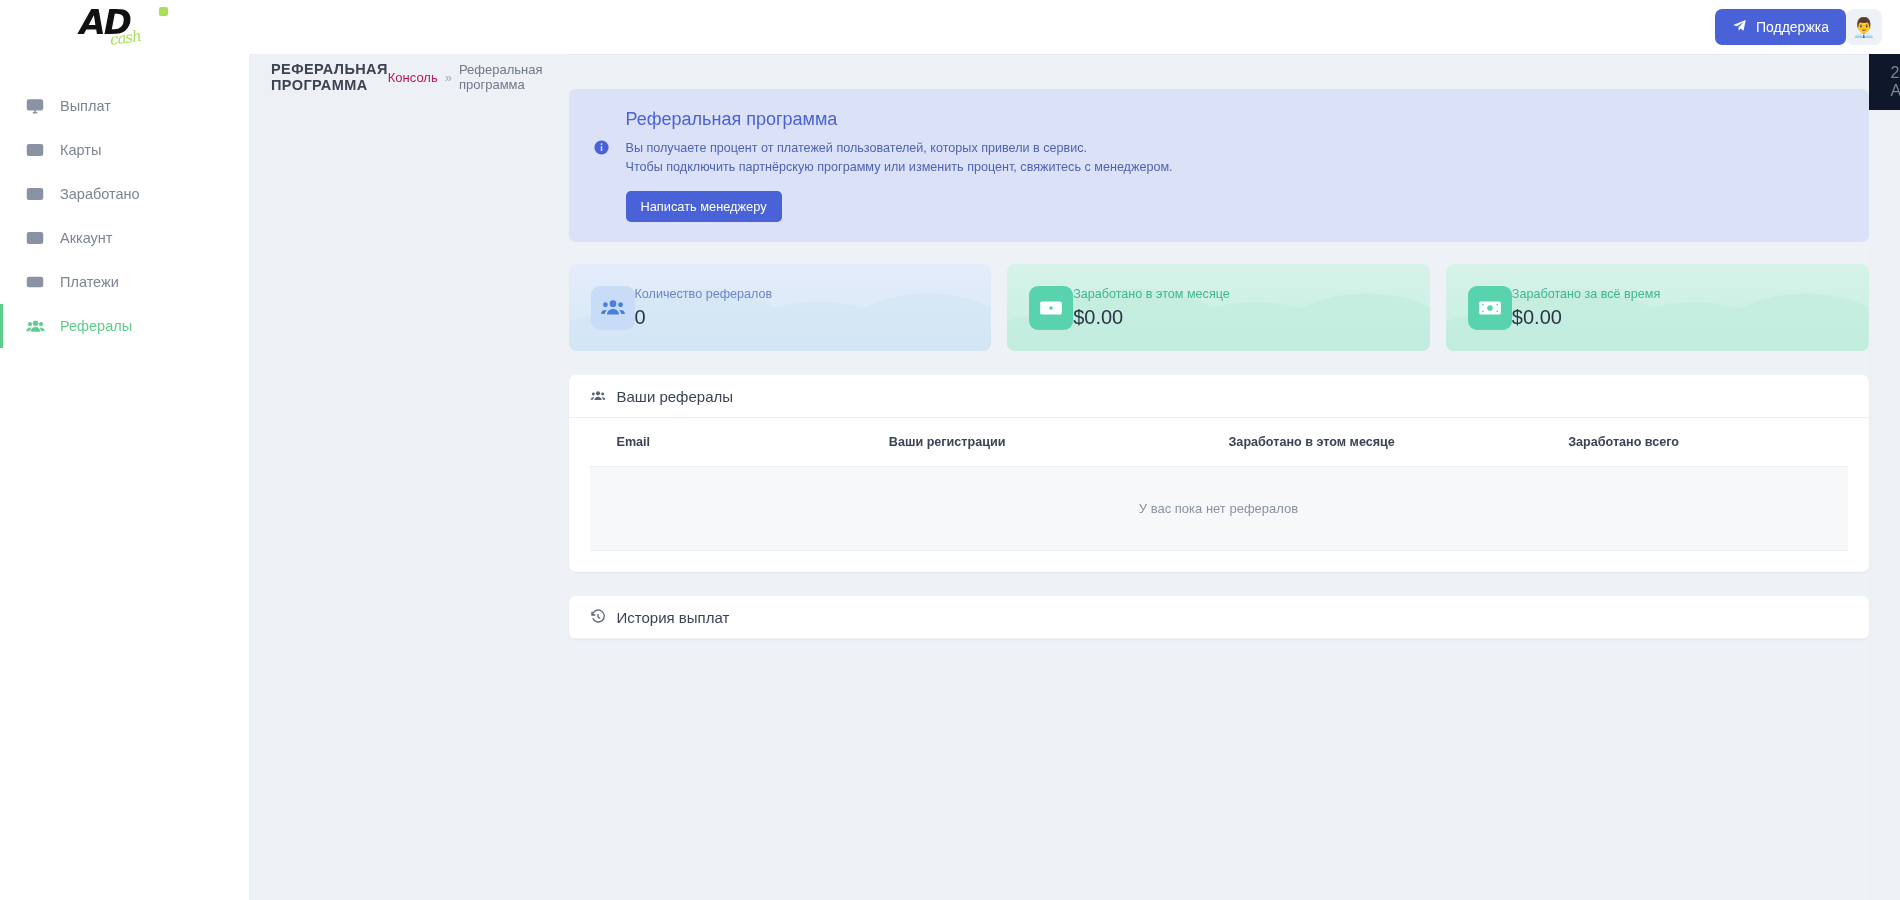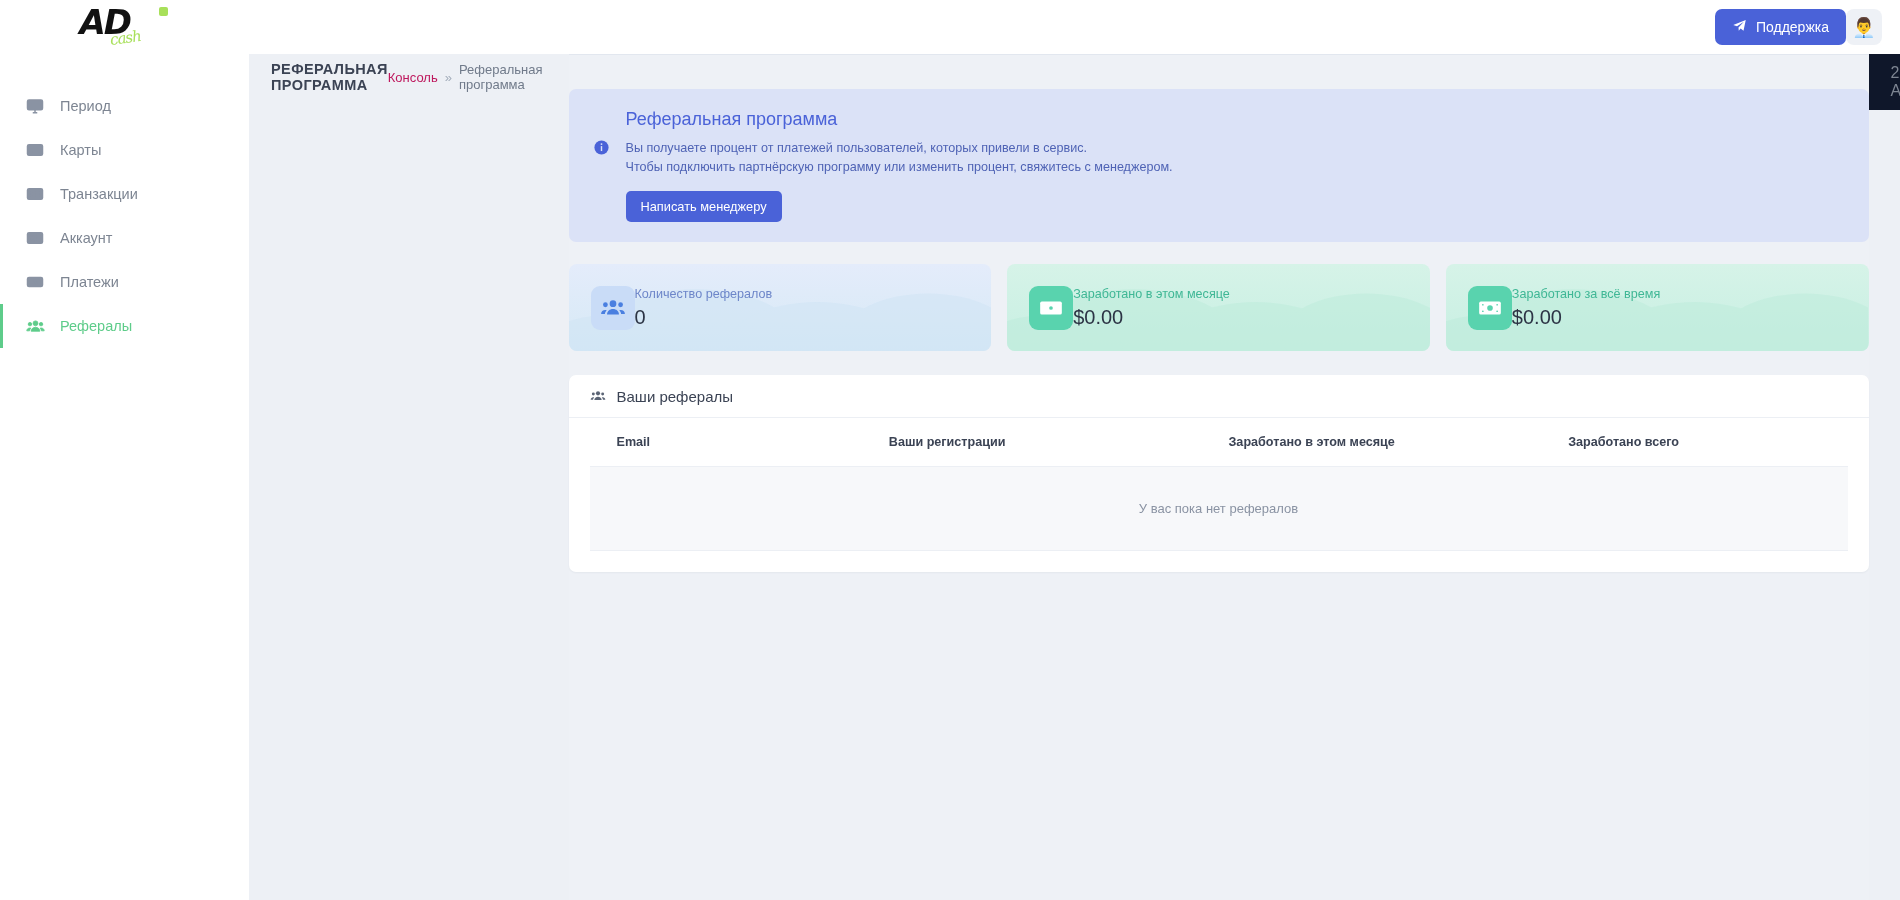--- a/index.html
+++ b/index.html
@@ -172,41 +172,41 @@
 
     <nav class="nav">
 
       <div class="nav-item">
         <span class="nav-ico">
           <svg width="18" height="18" viewBox="0 0 24 24" fill="none" stroke="#8a93a3" stroke-width="2">
             <rect x="2" y="4" width="20" height="13" rx="2"></rect>
               <path d="M9 21h6M12 17v4"></path>
           </svg>
         </span>
-        <span>Период</span>
+        <span>Выплат</span>
       </div>
 
       <div class="nav-item">
         <span class="nav-ico">
           <svg width="18" height="18" viewBox="0 0 24 24" fill="none" stroke="#8a93a3" stroke-width="2">
             <rect x="2" y="5" width="20" height="14" rx="2"></rect>
               <path d="M2 10h20M6 15h3"></path>
           </svg>
         </span>
         <span>Карты</span>
       </div>
 
       <div class="nav-item">
         <span class="nav-ico">
           <svg width="18" height="18" viewBox="0 0 24 24" fill="none" stroke="#8a93a3" stroke-width="2">
             <rect x="2" y="5" width="20" height="14" rx="2"></rect>
               <path d="M6 10h3M13 10h5M13 14h5M6 14h3"></path>
           </svg>
         </span>
-        <span>Транзакции</span>
+        <span>Заработано</span>
       </div>
 
       <div class="nav-item">
         <span class="nav-ico">
           <svg width="18" height="18" viewBox="0 0 24 24" fill="none" stroke="#8a93a3" stroke-width="2">
             <rect x="2" y="5" width="20" height="14" rx="2"></rect>
               <circle cx="8" cy="11" r="2"></circle>
               <path d="M14 10h5M14 14h5M5 16c1-2 5-2 6 0"></path>
           </svg>
         </span>
@@ -392,20 +392,30 @@
                 <tbody>
                   <tr class="empty-row">
                     <td colspan="4">У вас пока нет рефералов</td>
                   </tr>
                 </tbody>
               </table>
             </div>
           </div>
 
           <div class="panel">
+            <div class="panel-head">
+              <span class="ph-ico">
+                <svg width="16" height="16" viewBox="0 0 24 24" fill="none" stroke="#5a6374" stroke-width="2">
+                  <path d="M3.5 9a9 9 0 1 1 .6 5"></path>
+                    <path d="M3 4v5h5"></path>
+                    <path d="M12 7.5V12l3.2 2"></path>
+                </svg>
+              </span>
+              <span>История выплат</span>
+            </div>
           </div>
 
         </div>
       </div>
 
       <div class="footer">
         <span>2026 © Adhunt.cash</span>
       </div>
 
     </div>

